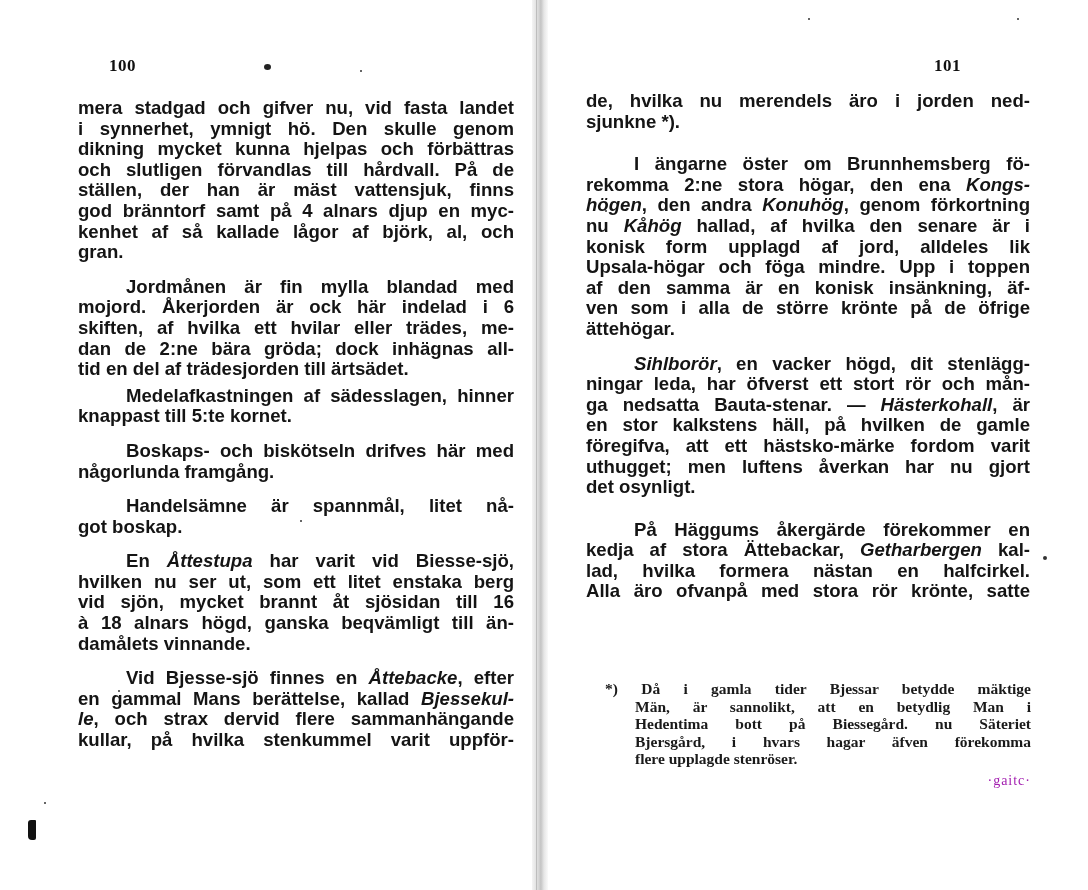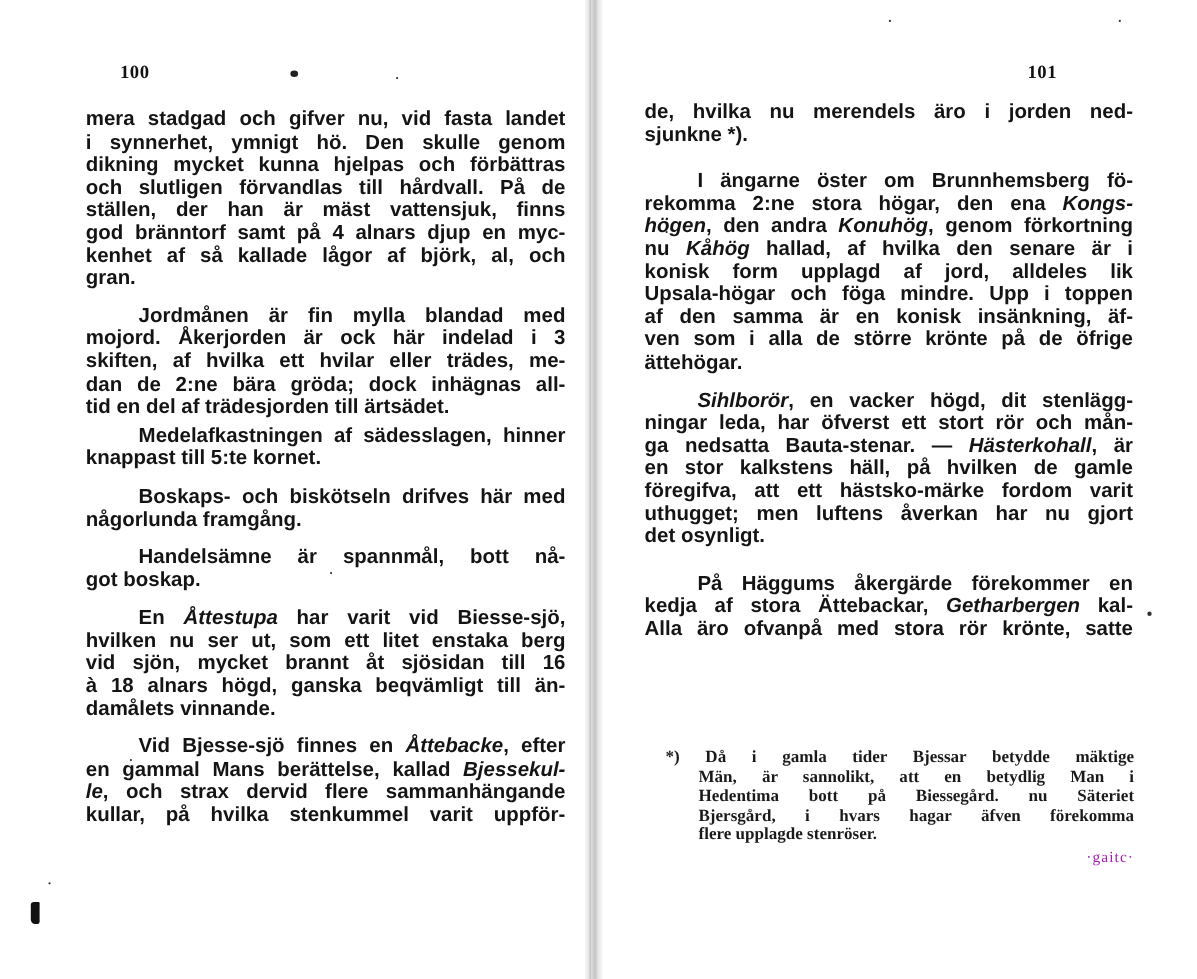--- a/index.html
+++ b/index.html
@@ -68,32 +68,32 @@
     <span class="line">mera stadgad och gifver nu, vid fasta landet</span>
     <span class="line">i synnerhet, ymnigt hö.  Den skulle genom</span>
     <span class="line">dikning mycket kunna hjelpas och förbättras</span>
     <span class="line">och slutligen förvandlas till hårdvall.  På de</span>
     <span class="line">ställen, der han är mäst vattensjuk, finns</span>
     <span class="line">god bränntorf samt på 4 alnars djup en myc-</span>
     <span class="line">kenhet af så kallade lågor af björk, al, och</span>
     <span class="line last">gran.</span>
     <span class="gap"></span>
     <span class="line indent">Jordmånen är fin mylla blandad med</span>
-    <span class="line">mojord.  Åkerjorden är ock här indelad i 3</span>
+    <span class="line">mojord.  Åkerjorden är ock här indelad i 6</span>
     <span class="line">skiften, af hvilka ett hvilar eller trädes, me-</span>
     <span class="line">dan de 2:ne bära gröda; dock inhägnas all-</span>
     <span class="line last">tid en del af trädesjorden till ärtsädet.</span>
     <span class="gap-s"></span>
     <span class="line indent">Medelafkastningen af sädesslagen, hinner</span>
     <span class="line last">knappast till 5:te kornet.</span>
     <span class="gap"></span>
     <span class="line indent">Boskaps- och biskötseln drifves här med</span>
     <span class="line last">någorlunda framgång.</span>
     <span class="gap"></span>
-    <span class="line indent">Handelsämne är spannmål, bott nå-</span>
+    <span class="line indent">Handelsämne är spannmål, litet nå-</span>
     <span class="line last">got boskap.</span>
     <span class="gap"></span>
     <span class="line indent">En <i>Åttestupa</i> har varit vid Biesse-sjö,</span>
     <span class="line">hvilken nu ser ut, som ett litet enstaka berg</span>
     <span class="line">vid sjön, mycket brannt åt sjösidan till 16</span>
     <span class="line">à 18 alnars högd, ganska beqvämligt till än-</span>
     <span class="line last">damålets vinnande.</span>
     <span class="gap"></span>
     <span class="line indent">Vid Bjesse-sjö finnes en <i>Åttebacke</i>, efter</span>
     <span class="line">en gammal Mans berättelse, kallad <i>Bjessekul-</i></span>
@@ -117,20 +117,21 @@
     <span class="line indent"><i>Sihlborör</i>, en vacker högd, dit stenlägg-</span>
     <span class="line">ningar leda, har öfverst ett stort rör och mån-</span>
     <span class="line">ga nedsatta Bauta-stenar. — <i>Hästerkohall</i>, är</span>
     <span class="line">en stor kalkstens häll, på hvilken de gamle</span>
     <span class="line">föregifva, att ett hästsko-märke fordom varit</span>
     <span class="line">uthugget; men luftens åverkan har nu gjort</span>
     <span class="line last">det osynligt.</span>
     <span class="gap" style="height: 22px;"></span>
     <span class="line indent">På Häggums åkergärde förekommer en</span>
     <span class="line">kedja af stora Ättebackar, <i>Getharbergen</i> kal-</span>
+    <span class="line">lad, hvilka formera nästan en halfcirkel.</span>
     <span class="line">Alla äro ofvanpå med stora rör krönte, satte</span>
   </div>
 
 <div class="footnote" id="footnote">
   <span class="line first">*) Då i gamla tider Bjessar betydde mäktige</span>
     <span class="line">Män, är sannolikt, att en betydlig Man i</span>
     <span class="line">Hedentima bott på Biessegård. nu Säteriet</span>
     <span class="line">Bjersgård, i hvars hagar äfven förekomma</span>
     <span class="line last">flere upplagde stenröser.</span>
     <span class="faint-mark">·gaitc·</span>

